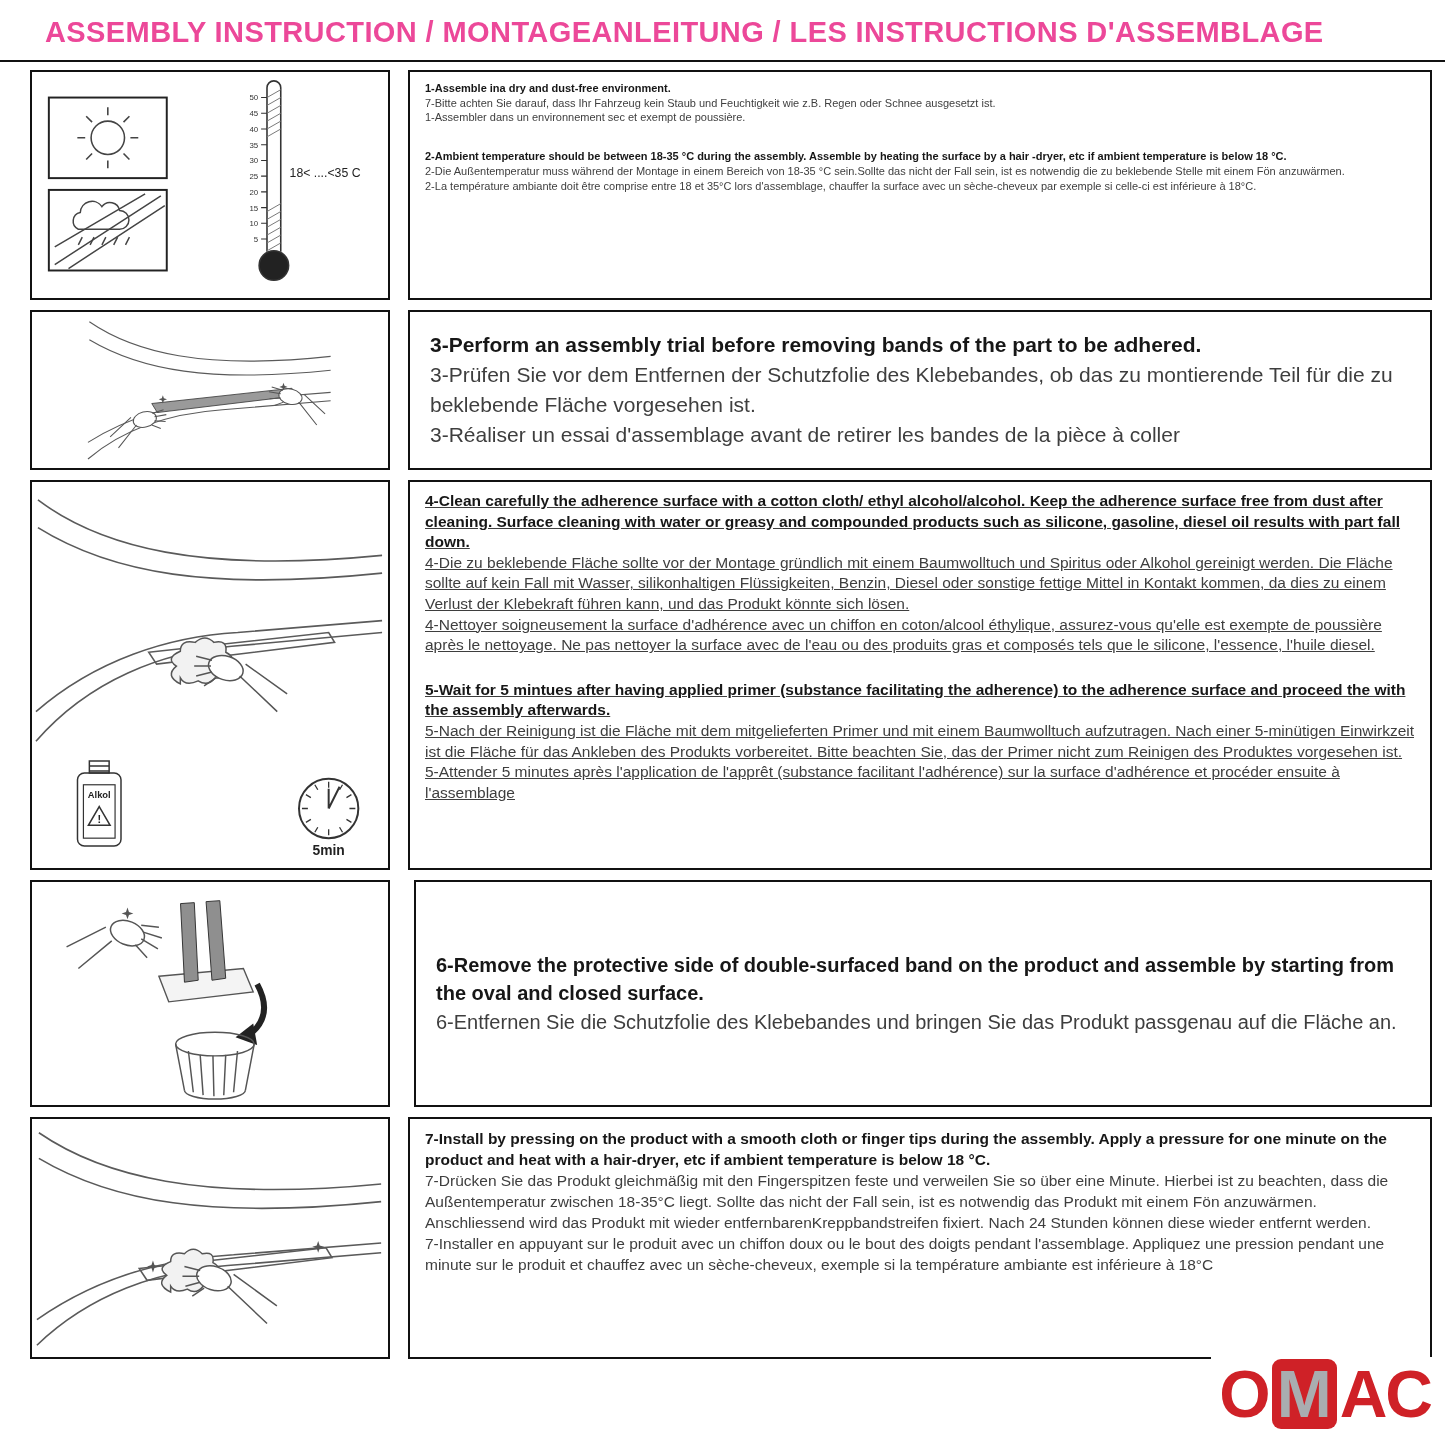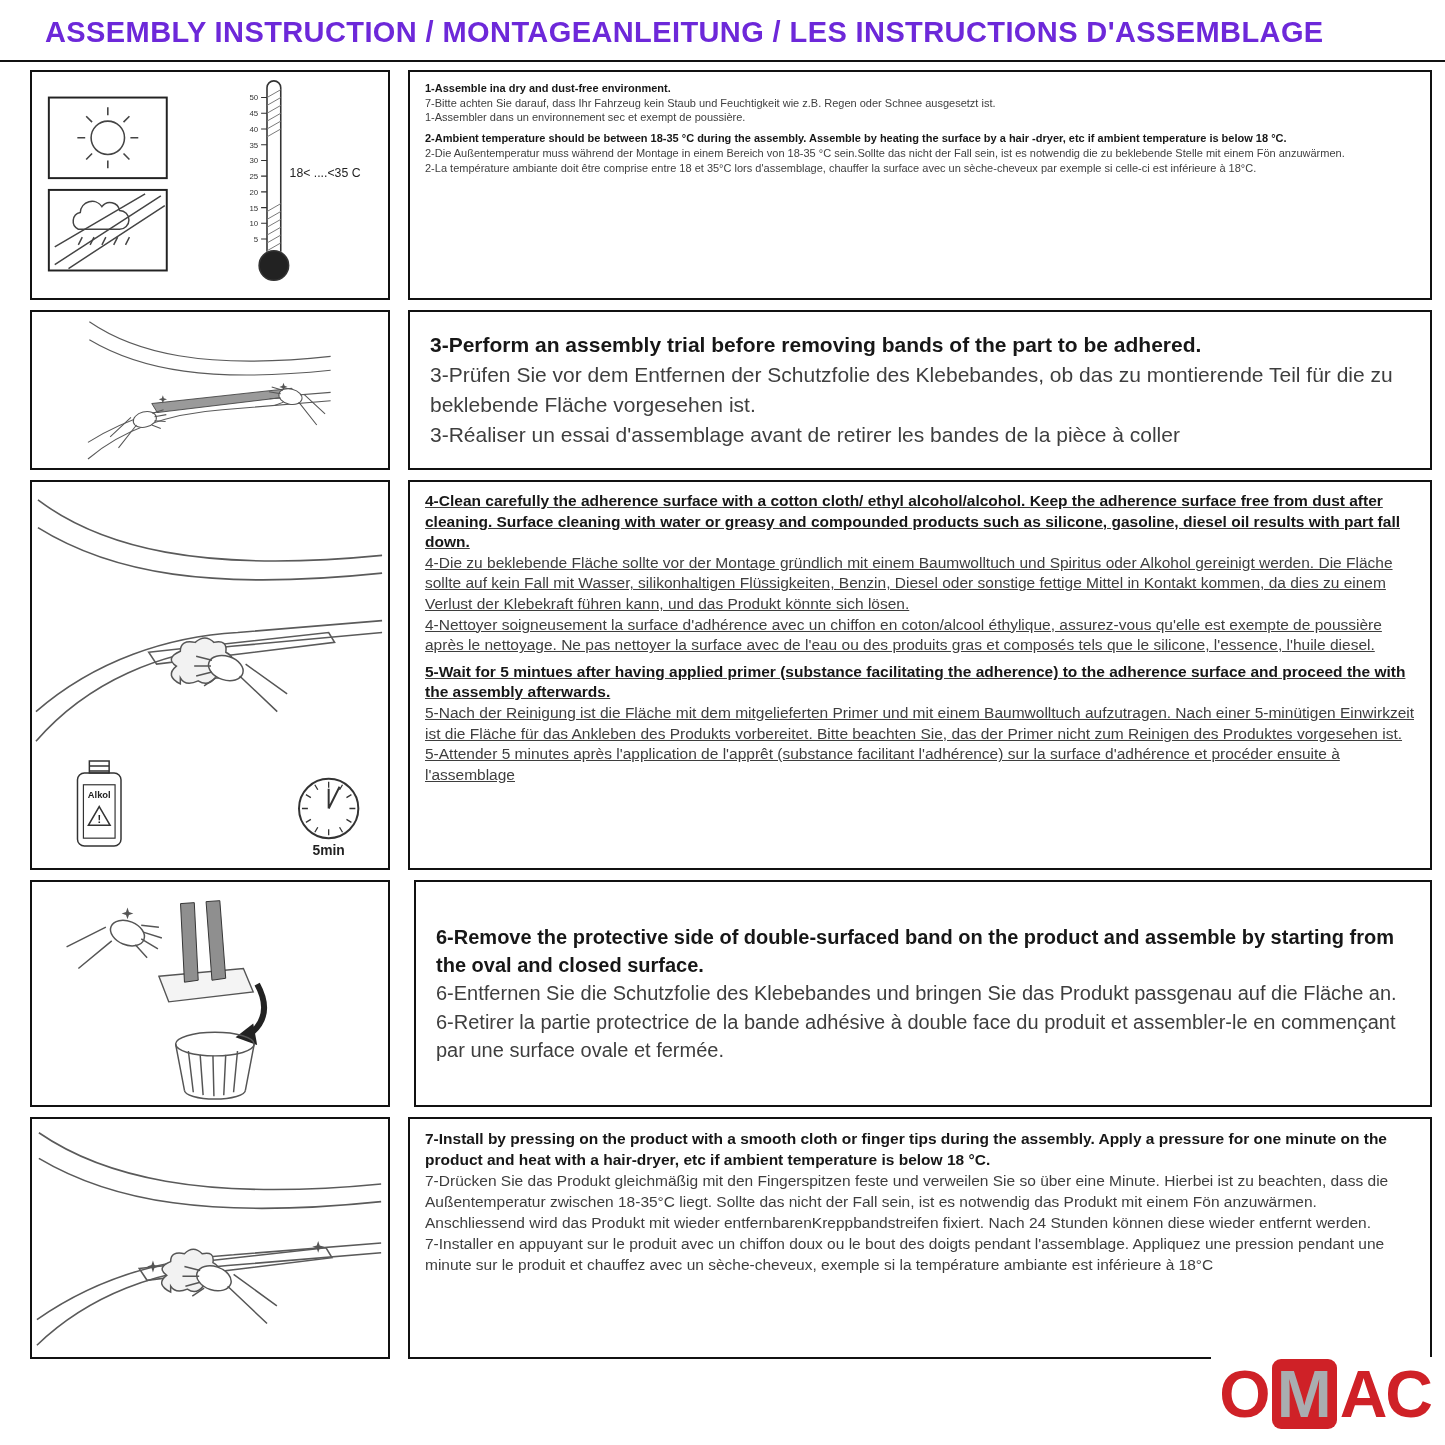--- a/index.html
+++ b/index.html
@@ -2,41 +2,41 @@
 <html><head>
 <meta charset="utf-8">
 <style>
   * { box-sizing: border-box; margin: 0; padding: 0; }
   html, body { background: #fff; }
   body {
     width: 1445px; height: 1445px; position: relative; overflow: hidden;
     font-family: "Liberation Sans", "DejaVu Sans", sans-serif;
   }
   .title {
-    color: #6d28d9; font-size: 29px; font-weight: 800; letter-spacing: 0.4px;
+    color: #ec4899; font-size: 29px; font-weight: 800; letter-spacing: 0.4px;
     padding: 16px 20px 11px 45px; white-space: nowrap;
   }
   .hrule { border-top: 2px solid #111; }
   .rows { padding: 8px 13px 0 30px; display: flex; flex-direction: column; gap: 10px; }
   .row { display: flex; gap: 18px; }
   .illus { flex: 0 0 360px; border: 2px solid #111; background: #fff; }
   .illus svg { display: block; width: 100%; height: 100%; }
   .textbox { flex: 1; border: 2px solid #111; padding: 9px 15px; color: #3e3e3e; background: #fff; }
   .row1 { height: 230px; }
   .row2 { height: 160px; }
   .row3 { height: 390px; }
   .row4 { height: 227px; gap: 24px; }
   .row5 { height: 242px; }
   .t1 { font-size: 11px; line-height: 1.34; }
   .t2 { font-size: 21px; line-height: 1.43; display: flex; flex-direction: column; justify-content: center; padding-left: 20px; }
   .t3 { font-size: 15.5px; line-height: 1.33; text-decoration: underline; }
   .t4 { font-size: 20px; line-height: 1.42; display: flex; flex-direction: column; justify-content: center; padding-left: 20px; }
   .t5 { font-size: 15.5px; line-height: 1.36; }
   p.b { font-weight: bold; color: #171717; }
-  p.gap { margin-top: 6px; }
+  p.gap { margin-top: 24px; }
   .logo {
     position: absolute; right: 6px; bottom: 14px; background: #fff; padding: 2px 8px;
     font-weight: 800; font-size: 66px; letter-spacing: -2px; color: #cf2127;
     display: flex; align-items: center; line-height: 1;
   }
   .logo .lm {
     background: #cf2127; color: #a9adb0; border-radius: 9px;
     padding: 2px 5px; margin: 0 3px; letter-spacing: 0;
   }
 </style>
@@ -187,21 +187,20 @@
           <ellipse cx="185" cy="165" rx="40" ry="12"></ellipse>
           <path d="M145,165 L154,212 M225,165 L216,212"></path>
           <path d="M154,212 a31,9 0 0 0 62,0"></path>
           <path d="M158,172 L163,214 M170,176 L173,217 M183,177 L184,218 M196,176 L194,217 M208,172 L204,214"></path>
         </g>
       </svg>
     </div>
     <div class="textbox t4">
       <p class="b">6-Remove the protective side of double-surfaced band on the product and assemble by starting from the oval and closed surface.</p>
       <p>6-Entfernen Sie die Schutzfolie des Klebebandes und bringen Sie das Produkt passgenau auf die Fläche an.</p>
-      <p>6-Retirer la partie protectrice de la bande adhésive à double face du produit et assembler-le en commençant par une surface ovale et fermée.</p>
     </div>
   </div>
 
   <div class="row row5">
     <div class="illus">
       <svg viewBox="0 0 360 242">
         <g stroke="#5a5a5a" fill="none" stroke-width="1.6">
           <path d="M6,14 C70,58 170,84 354,66"></path>
           <path d="M6,40 C80,84 180,102 354,84"></path>
           <path d="M4,230 C58,178 128,154 198,149 L354,136"></path>

